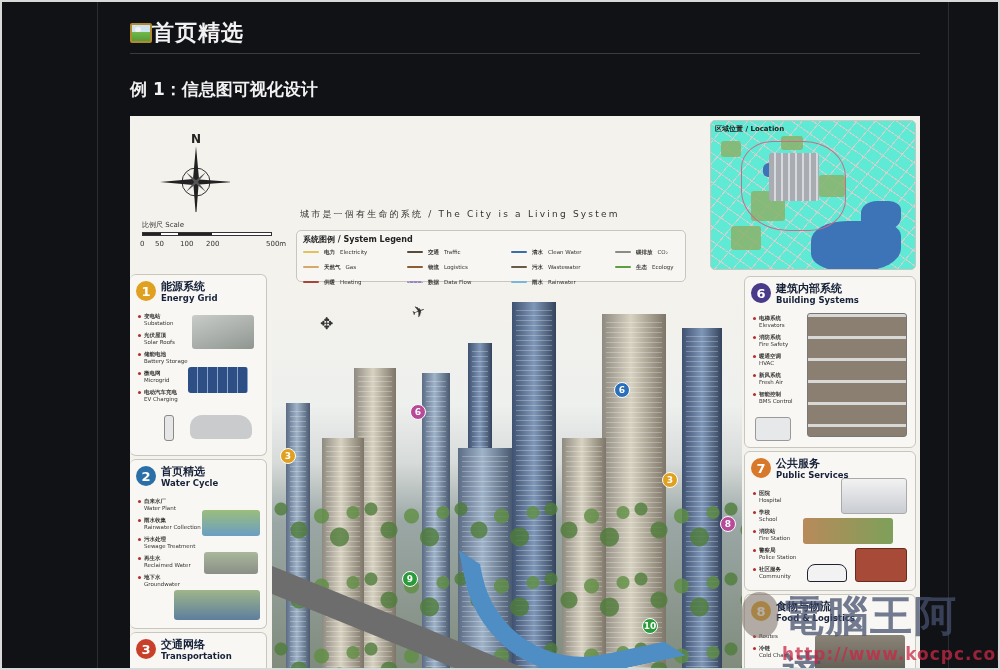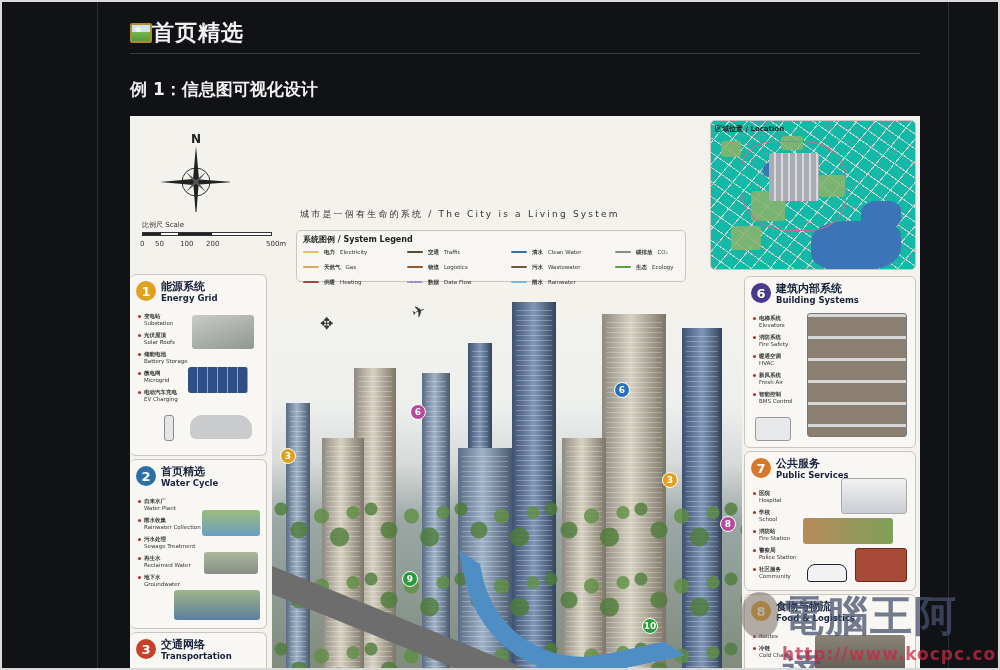--- a/index.html
+++ b/index.html
@@ -48,21 +48,21 @@
   
   .legend { position:absolute; left:166px; top:114px; width:390px; height:52px; border:1px solid #c9c6bd; border-radius:5px; background:#f7f6f2; }
   .legend-title { position:absolute; left:6px; top:3px; font-size:8px; font-weight:bold; color:#222; }
   .legend-grid { position:absolute; left:6px; top:17px; display:grid; grid-template-columns: 104px 104px 104px 84px; grid-auto-rows:8px; row-gap:7px; grid-auto-flow: column; grid-template-rows: repeat(4, 8px); }
   .legend-item { display:flex; align-items:center; gap:5px; font-size:5.5px; color:#333; white-space:nowrap; }
   .legend-swatch { width:16px; height:2px; border-radius:1px; }
   .legend-swatch.dotted { height:0; border-top:2px dotted; background:none !important; }
 
   
   .location { position:absolute; left:580px; top:4px; width:206px; height:150px; border:1px solid #c9c6bd; border-radius:5px; overflow:hidden;
-     background:#14b8a6; }
+     background:#5eead4; }
   .location-title { position:absolute; left:4px; top:3px; font-size:7px; font-weight:bold; color:#222; z-index:2; }
   .map-grid { position:absolute; inset:0; background:
       repeating-linear-gradient(35deg, transparent 0 11px, #cfd2cc 11px 12px),
       repeating-linear-gradient(-50deg, transparent 0 13px, #cfd2cc 13px 14px); }
   .map-park { position:absolute; background:#8bb36a; border-radius:3px; opacity:.85; }
   .map-water { position:absolute; background:#3d74b8; border-radius:40% 30% 45% 35%; }
   .map-city { position:absolute; left:58px; top:32px; width:50px; height:48px; background:repeating-linear-gradient(90deg,#a9adb3 0 5px,#d7d9dc 5px 7px); border-radius:3px; }
   .map-boundary { position:absolute; left:30px; top:20px; width:105px; height:90px; border:1.5px solid #d06a8a; border-radius:30% 40% 35% 45%; }
 
   

